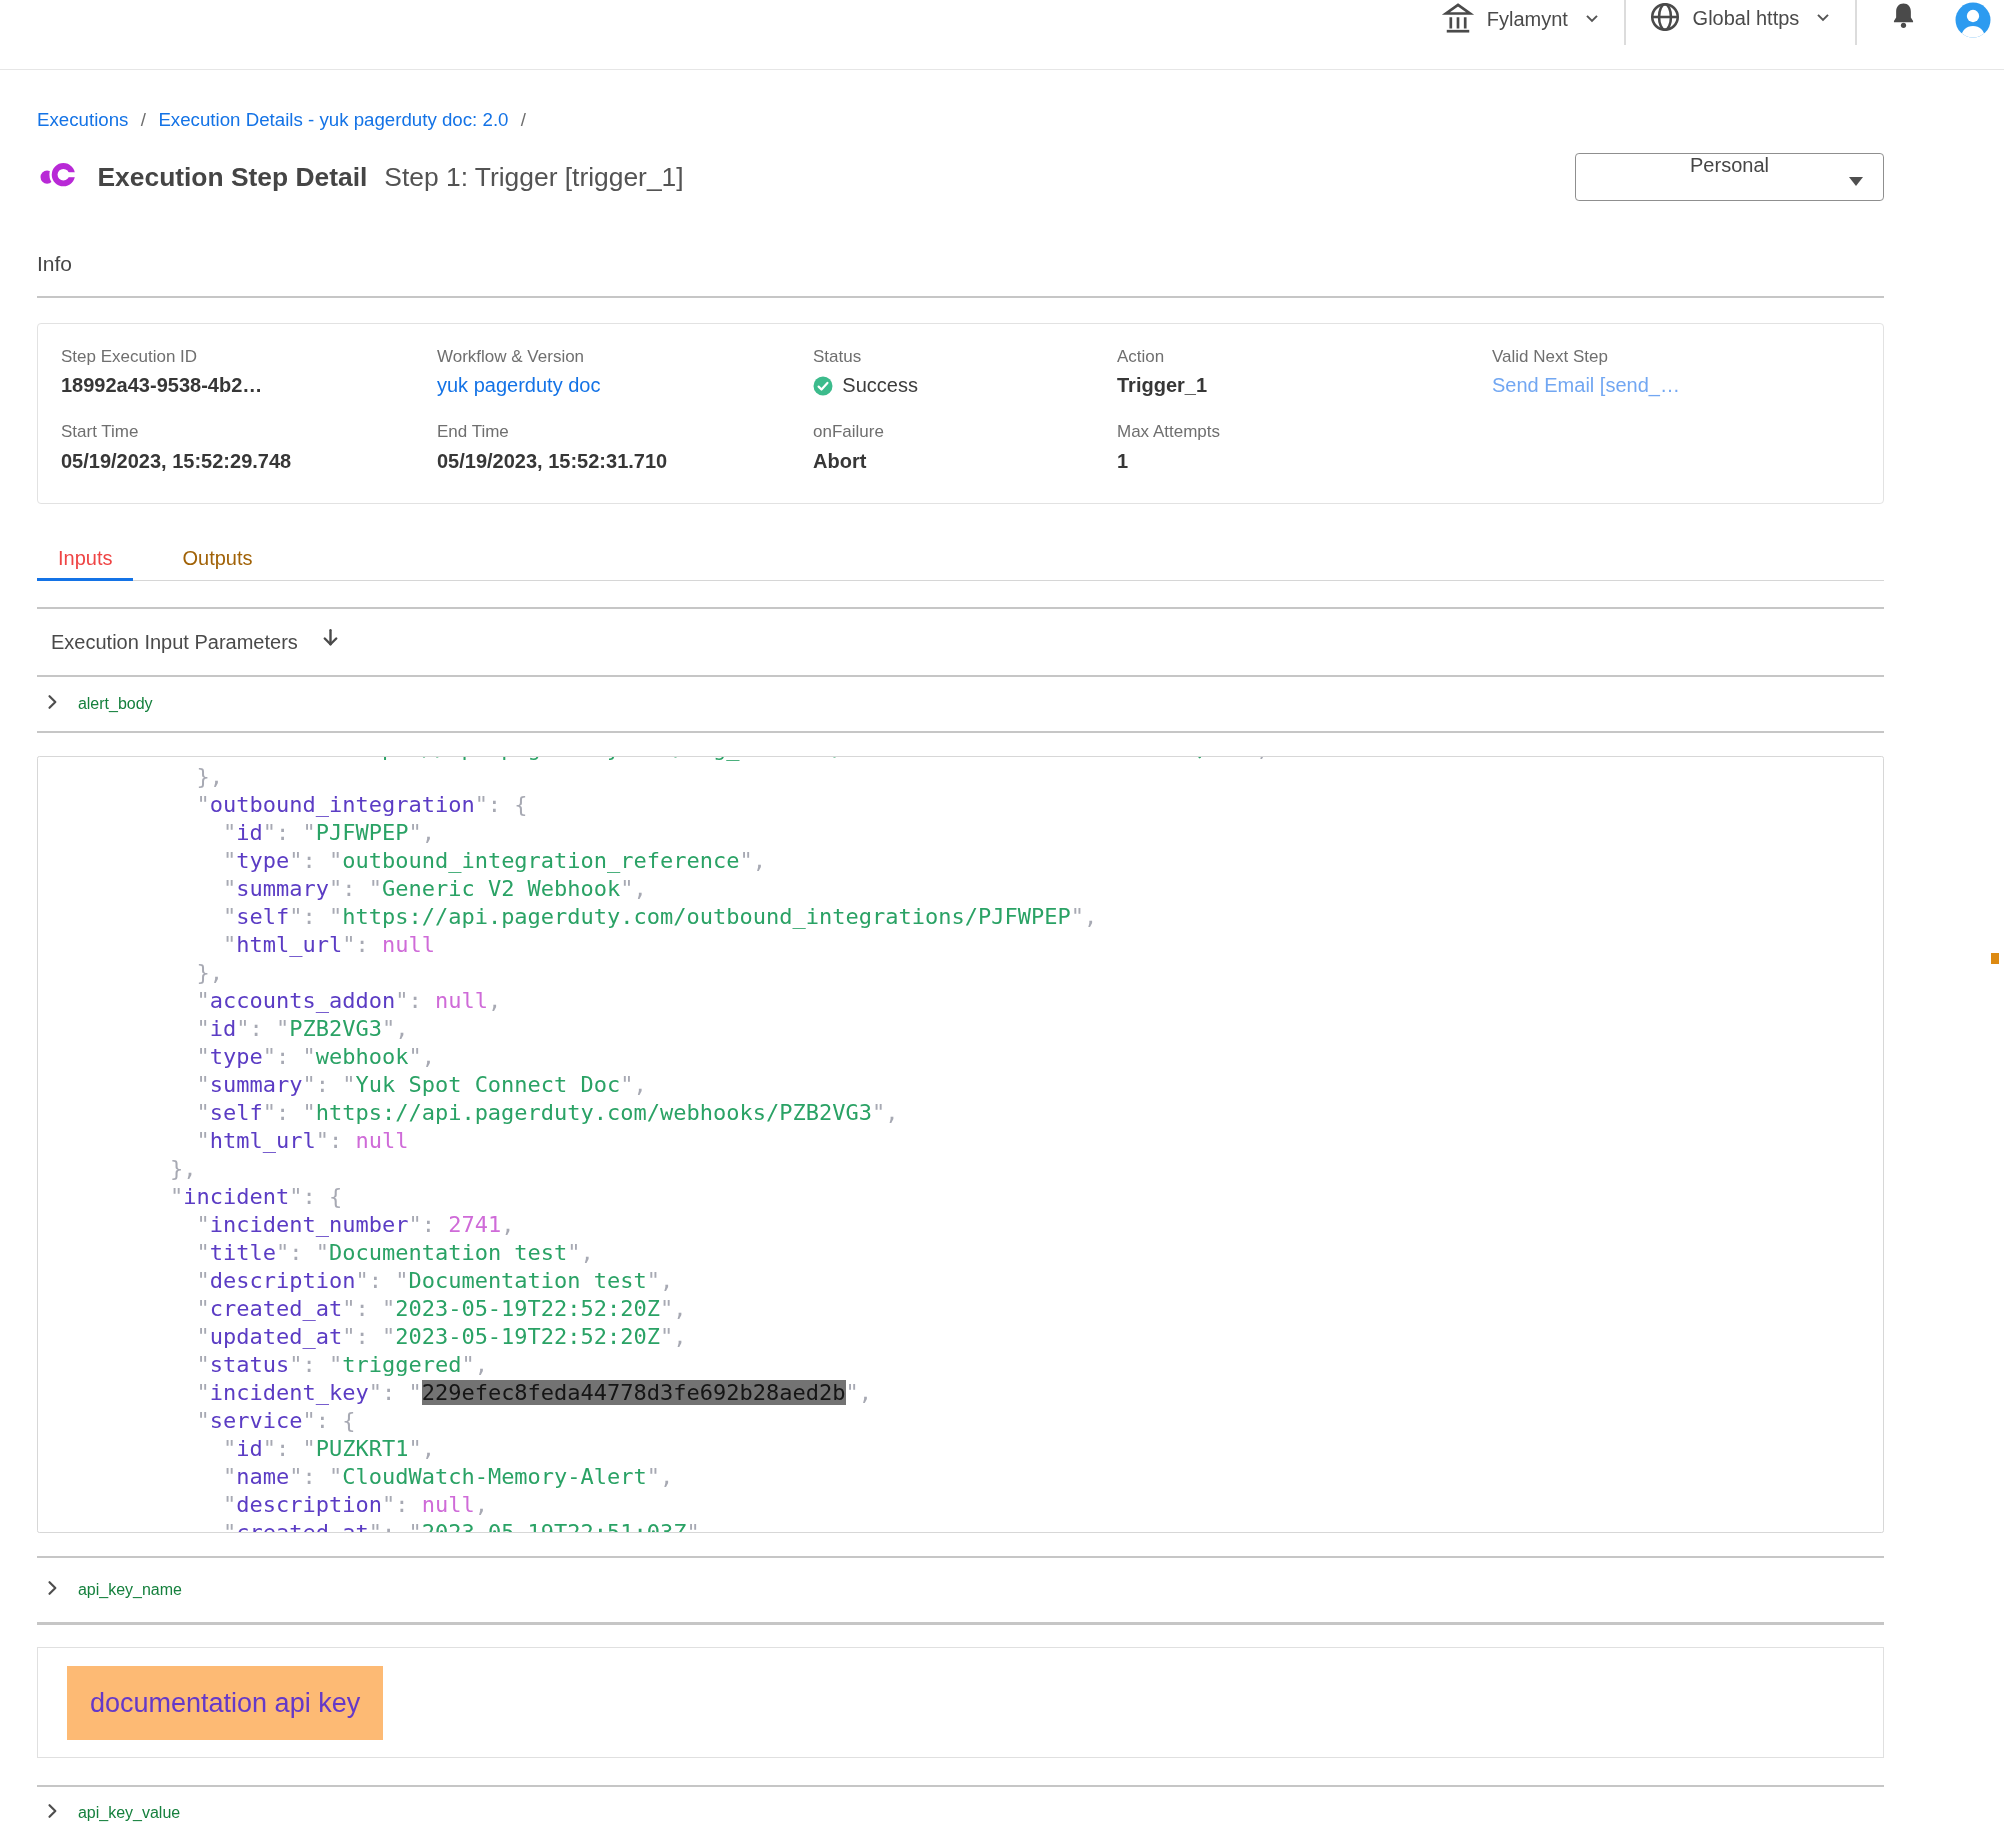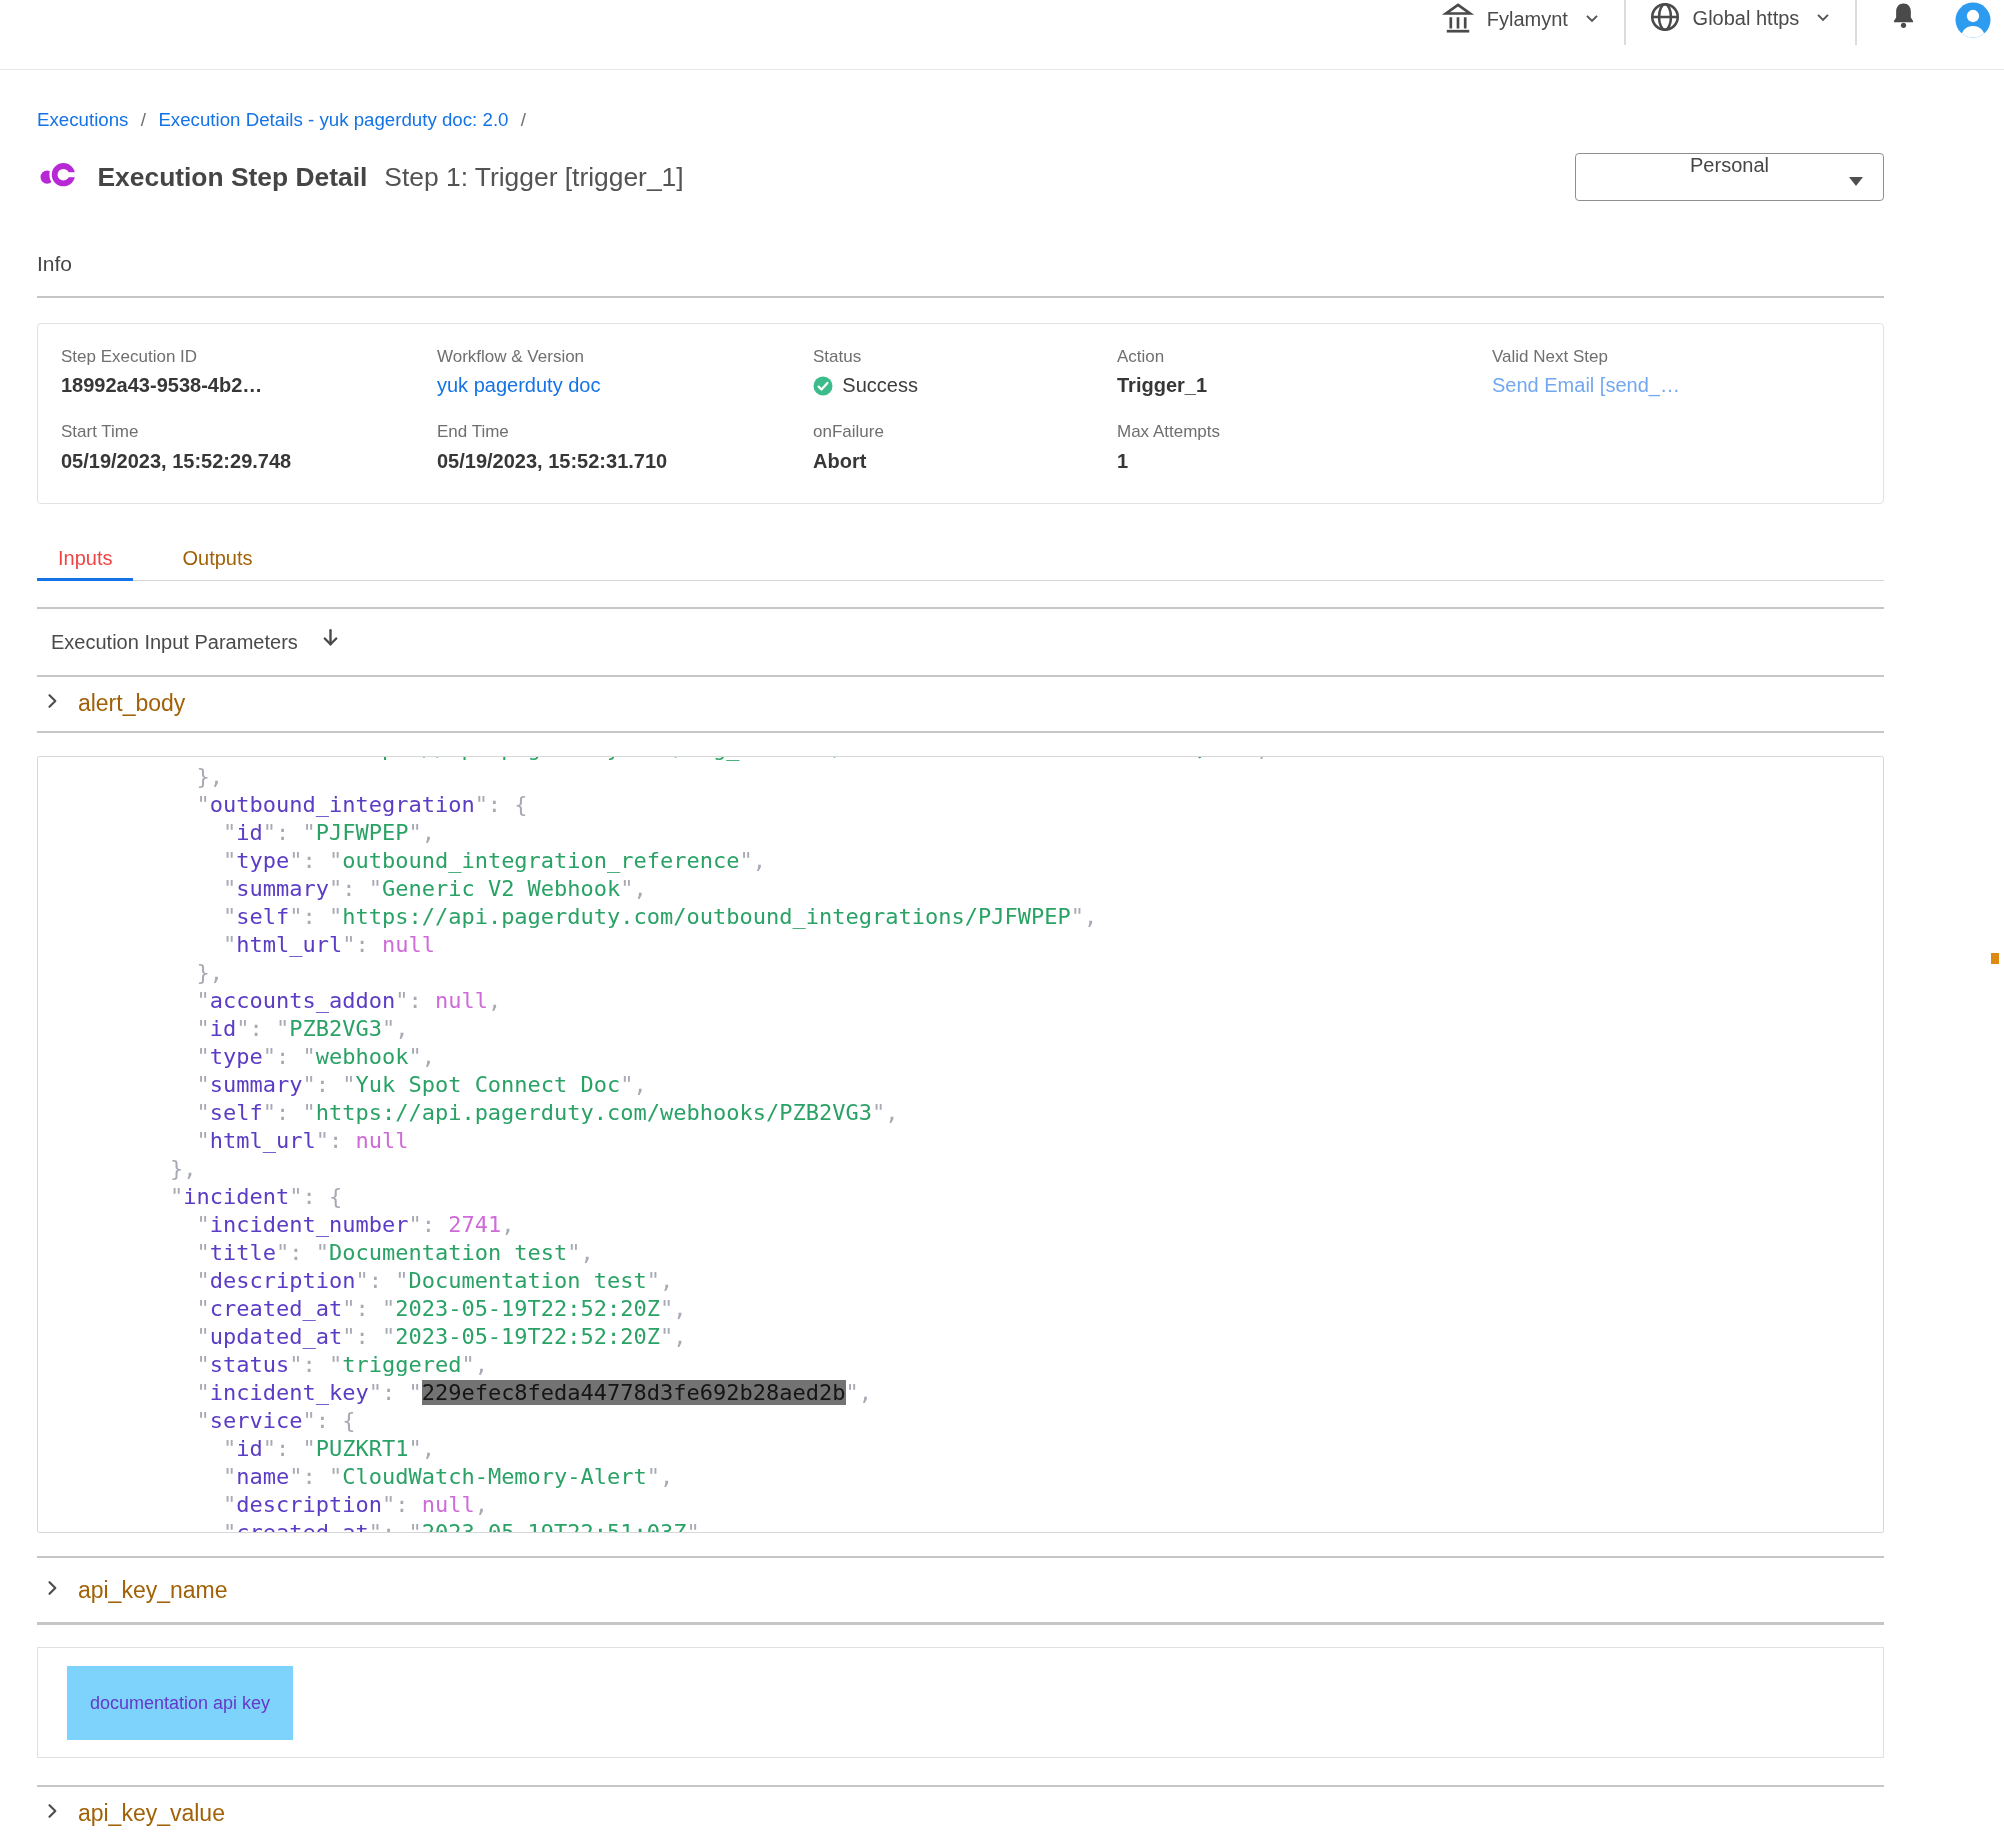--- a/index.html
+++ b/index.html
@@ -51,34 +51,34 @@
   .tab{position:relative;background:none;border:none;padding:0 21px;margin-right:28px;font-size:20px;color:#a16207;cursor:pointer;font-family:inherit;}
   .tab.active{color:#ef4444;text-align:center;}
   .tab.active::after{content:'';position:absolute;left:0;right:0;bottom:-1.6px;height:3.9px;background:#1473e6;}
   .r-tabs{margin-top:26px;}
   
   .params-head{padding:17px 0;display:flex;align-items:center;padding-left:14px;}
   .params-head span{font-size:20px;color:#4a4a4a;line-height:26.4px;}
   .dl{background:none;border:none;padding:0;margin-left:20px;cursor:pointer;display:flex;align-items:center;}
   .param-row{height:54px;display:flex;align-items:center;gap:15.5px;padding-left:5.4px;cursor:pointer;}
   .param-row.tall{height:64px;}
-  .param-row span{font-size:23px;color:#a16207;}
+  .param-row span{font-size:16px;color:#15803d;}
   
   .codebox{margin-top:23px;height:777px;border:1.6px solid #d7d7d7;border-radius:2.3px;box-sizing:border-box;overflow:hidden;background:#fff;}
   .codebox pre{margin:-22px 0 0 0;padding:0 0 0 79px;font-family:"DejaVu Sans Mono",monospace;font-size:22px;line-height:28px;}
   .cl{white-space:pre;}
   .tk-p{color:#a7a9b3;}
   .tk-k{color:#5b3cc4;}
   .tk-s{color:#2aa265;}
   .tk-n{color:#cf6bd8;}
   .tk-h{background:#737373;color:#151515;}
   .r-after-code{margin-top:23px;}
   
   .valuebox{margin-top:22px;height:111px;border:1.6px solid #e0e0e0;box-sizing:border-box;padding:18.7px 0 18.7px 29px;}
-  .chip{height:74px;background:#7dd3fc;display:flex;align-items:center;width:max-content;padding:0 23px;font-size:18px;color:#6539c8;box-sizing:border-box;}
+  .chip{height:74px;background:#fdba74;display:flex;align-items:center;width:max-content;padding:0 23px;font-size:27px;color:#6539c8;box-sizing:border-box;}
   .r-after-chip{margin-top:27px;}
   .param-row.last{height:53px;}
   
   .scroll-marker{position:absolute;left:1991px;top:953px;width:7.8px;height:11px;background:#dd8a12;}
 </style>
 </head>
 <body>
 
 <header class="topbar">
   <div class="tb-group">

